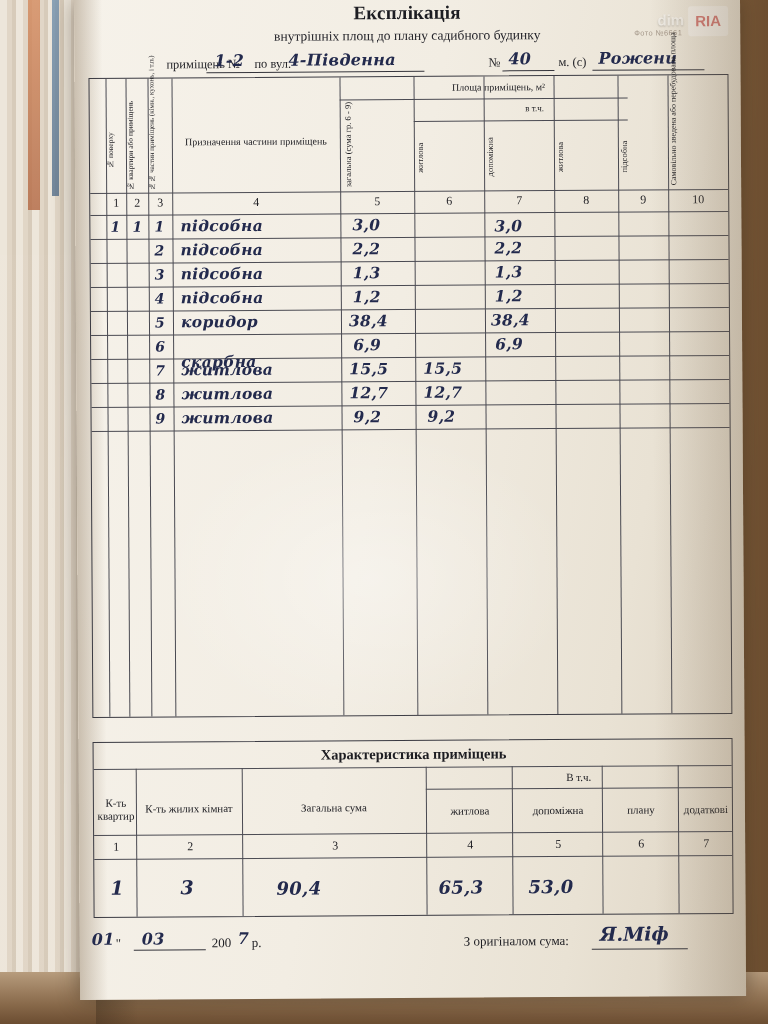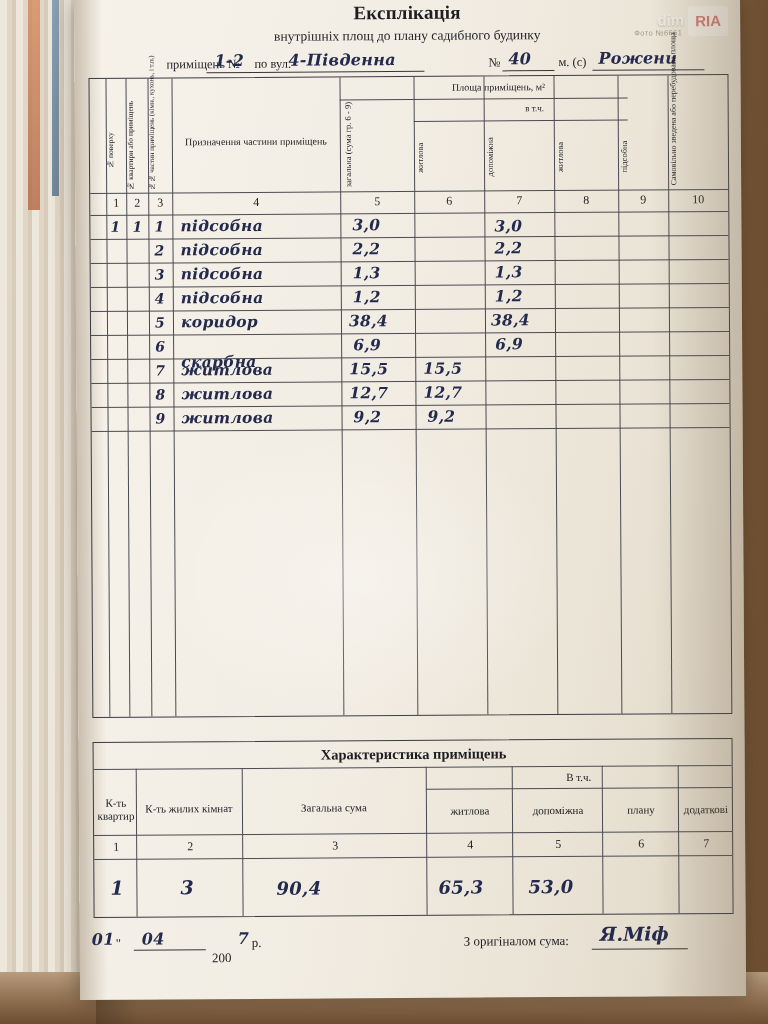--- a/index.html
+++ b/index.html
@@ -456,23 +456,23 @@
       <div class="hcell hand" style="left:182px; top:136px; font-size:18px;">90,4</div>
       <div class="hcell hand" style="left:344px; top:136px; font-size:18px;">65,3</div>
       <div class="hcell hand" style="left:434px; top:136px; font-size:18px;">53,0</div>
       <div class="hcell hand" style="left:524px; top:136px; font-size:18px;"></div>
       <div class="hcell hand" style="left:596px; top:136px; font-size:18px;"></div>
     </div>
 
     <div class="footer">
       <span class="hand" style="left:-2px; top:0px; font-size:16px;">01</span>
       <span class="printed" style="left:22px; top:6px;">"</span>
-      <span class="hand" style="left:48px; top:0px; font-size:16px;">04</span>
+      <span class="hand" style="left:48px; top:0px; font-size:16px;">03</span>
       <span class="underline" style="left:40px; top:20px; width:72px;"></span>
-      <span class="printed" style="left:118px; top:21px;">200</span>
+      <span class="printed" style="left:118px; top:6px;">200</span>
       <span class="hand" style="left:144px; top:0px; font-size:16px;">7</span>
       <span class="printed" style="left:158px; top:6px;">р.</span>
       <span class="printed" style="left:370px; top:6px;">З оригіналом сума:</span>
       <span class="sign" style="position:absolute; left:506px; top:-4px; font-size:19px;">Я.Міф</span>
       <span class="underline" style="left:498px; top:22px; width:96px;"></span>
     </div>
 
     <div class="sheet-shade-right"></div>
     <div class="glare"></div>
   </div>

